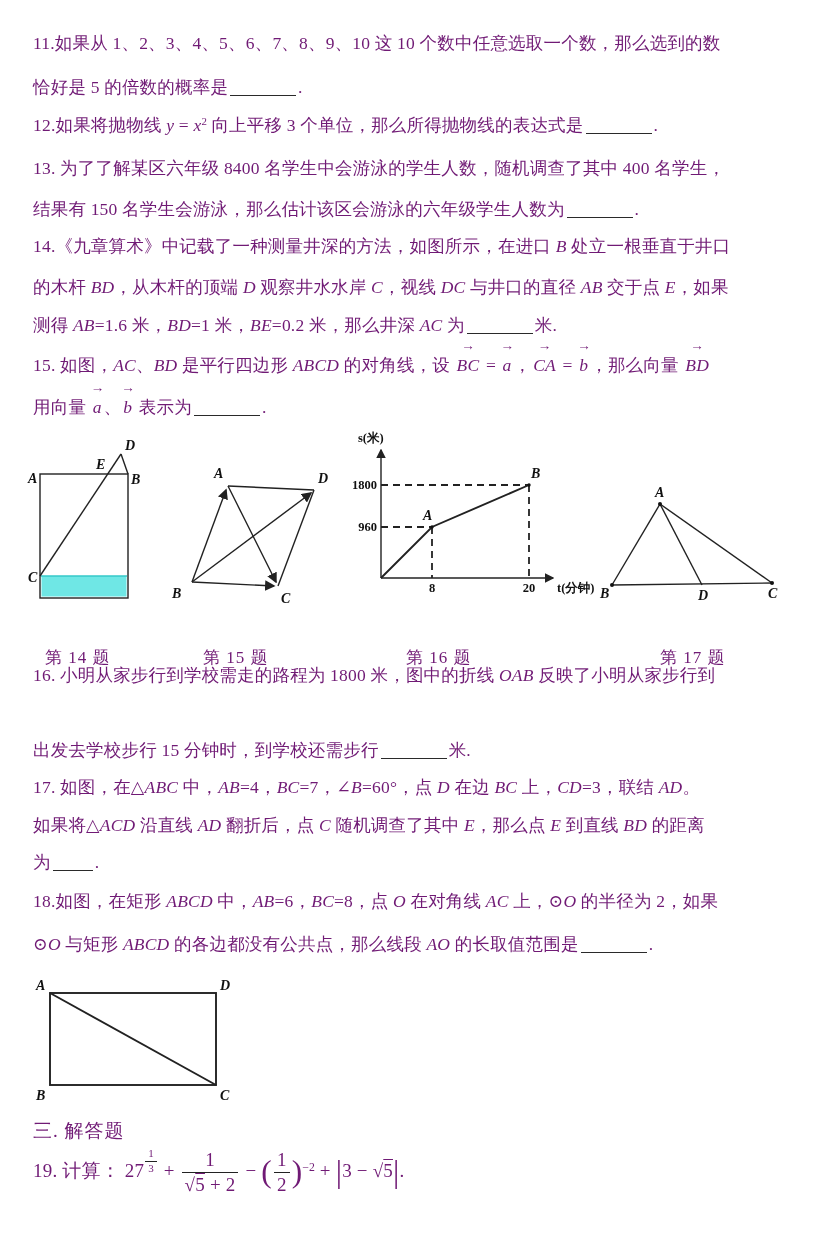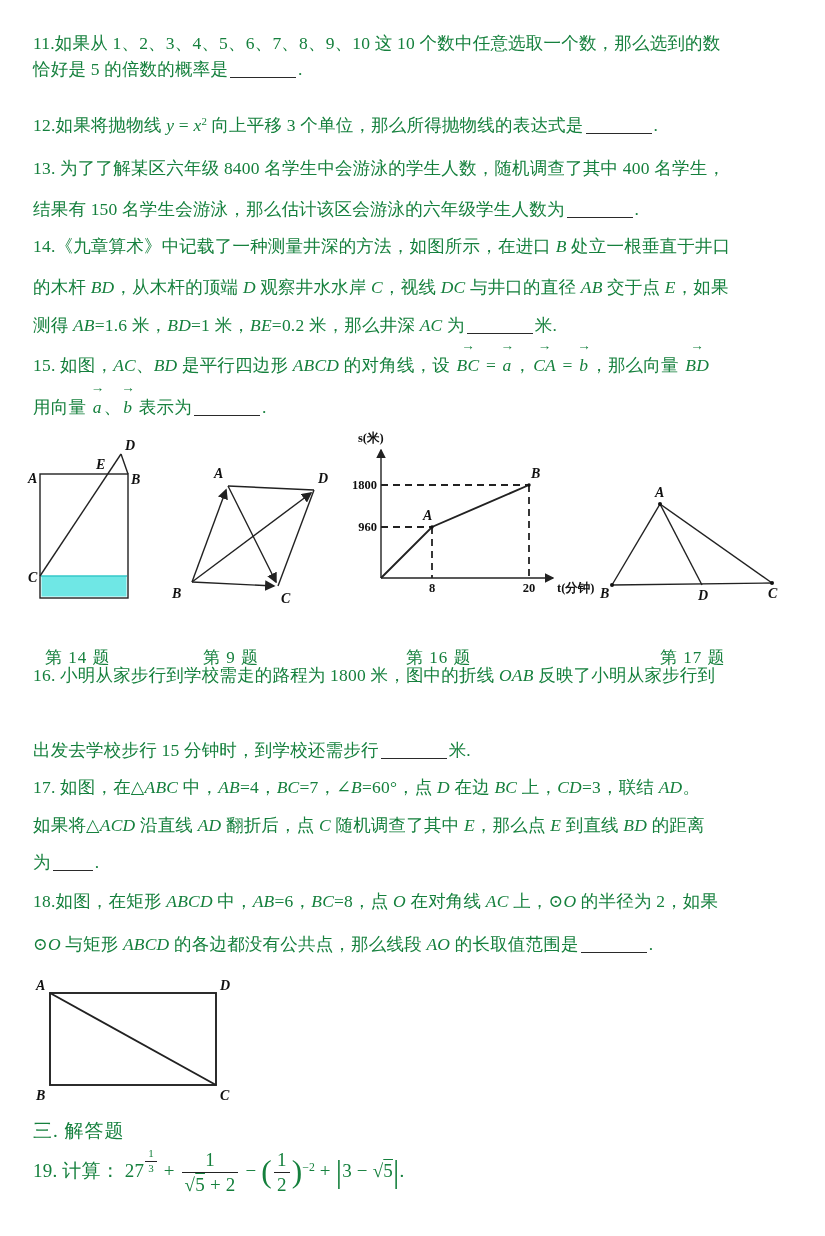--- a/index.html
+++ b/index.html
@@ -1,17 +1,17 @@
 <!DOCTYPE html>
 <html><head>
 <meta charset="utf-8">
 <style>
   html,body{margin:0;padding:0;background:#ffffff;}
   .doc{position:relative;width:825px;height:1236px;background:#ffffff;overflow:hidden;
-       font-family:"Liberation Serif","DejaVu Serif",serif;color:#15803d;}
+       font-family:"Liberation Serif","DejaVu Serif",serif;color:#701a75;}
   .line{position:absolute;left:33px;white-space:nowrap;font-size:17.5px;line-height:26px;letter-spacing:0.2px;}
   .line .it{font-style:italic;}
   .line .sup{font-size:0.62em;vertical-align:0.55em;letter-spacing:0;}
   .line .blank{display:inline-block;width:66px;height:1em;border-bottom:1.6px solid #2a2a2a;vertical-align:-3px;margin:0 2px;}
   .line .blank.sm{width:40px;}
   .line .vec{position:relative;display:inline-block;font-style:italic;padding:0 2px;}
   .line .vec::before{content:"→";position:absolute;left:0;right:0;top:-0.95em;text-align:center;
         font-style:normal;font-size:0.78em;line-height:1;letter-spacing:0;}
   .formula{font-size:19px;}
   .formula .frac{display:inline-block;text-align:center;vertical-align:middle;line-height:1.15;margin:0 2px;}
@@ -30,21 +30,21 @@
   .vlabel{font:italic bold 14px "Liberation Serif","DejaVu Serif",serif;fill:#111;}
   .tick{font:bold 12.5px "Liberation Serif","DejaVu Serif",serif;fill:#111;}
   .dot{fill:#111;}
 </style>
 </head>
 <body>
 
 <div class="doc">
 
   <div class="line" style="top:30px"><span>11.如果从 1、2、3、4、5、6、7、8、9、10 这 10 个数中任意选取一个数，那么选到的数</span></div>
-  <div class="line" style="top:56px"><span>恰好是 5 的倍数的概率是</span><span class="blank"></span><span>.</span></div>
+  <div class="line" style="top:74px"><span>恰好是 5 的倍数的概率是</span><span class="blank"></span><span>.</span></div>
 
   <div class="line" style="top:108px"><span>12.如果将抛物线 </span><span class="it">y</span><span> = </span><span class="it">x</span><span class="sup">2</span><span> 向上平移 3 个单位，那么所得抛物线的表达式是</span><span class="blank"></span><span>.</span></div>
 
   <div class="line" style="top:155px"><span>13. 为了了解某区六年级 8400 名学生中会游泳的学生人数，随机调查了其中 400 名学生，</span></div>
   <div class="line" style="top:196px"><span>结果有 150 名学生会游泳，那么估计该区会游泳的六年级学生人数为</span><span class="blank"></span><span>.</span></div>
 
   <div class="line" style="top:233px"><span>14.《九章算术》中记载了一种测量井深的方法，如图所示，在进口 </span><span class="it">B</span><span> 处立一根垂直于井口</span></div>
   <div class="line" style="top:274px"><span>的木杆 </span><span class="it">BD</span><span>，从木杆的顶端 </span><span class="it">D</span><span> 观察井水水岸 </span><span class="it">C</span><span>，视线 </span><span class="it">DC</span><span> 与井口的直径 </span><span class="it">AB</span><span> 交于点 </span><span class="it">E</span><span>，如果</span></div>
   <div class="line" style="top:312px"><span>测得 </span><span class="it">AB</span><span>=1.6 米，</span><span class="it">BD</span><span>=1 米，</span><span class="it">BE</span><span>=0.2 米，那么井深 </span><span class="it">AC</span><span> 为</span><span class="blank"></span><span>米.</span></div>
 
@@ -115,21 +115,21 @@
     <circle cx="72" cy="18" r="2" class="dot"></circle>
     <circle cx="24" cy="99" r="2" class="dot"></circle>
     <circle cx="184" cy="97" r="2" class="dot"></circle>
     <text x="67" y="11" class="vlabel">A</text>
     <text x="12" y="112" class="vlabel">B</text>
     <text x="110" y="114" class="vlabel">D</text>
     <text x="180" y="112" class="vlabel">C</text>
   </svg>
 
   <div class="fig-caption" style="left:45px">第 14 题</div>
-  <div class="fig-caption" style="left:203px">第 9 题</div>
+  <div class="fig-caption" style="left:203px">第 15 题</div>
   <div class="fig-caption" style="left:406px">第 16 题</div>
   <div class="fig-caption" style="left:660px">第 17 题</div>
 
   <div class="line" style="top:662px"><span>16. 小明从家步行到学校需走的路程为 1800 米，图中的折线 </span><span class="it">OAB</span><span> 反映了小明从家步行到</span></div>
   <div class="line" style="top:737px"><span>出发去学校步行 15 分钟时，到学校还需步行</span><span class="blank"></span><span>米.</span></div>
 
   <div class="line" style="top:774px"><span>17. 如图，在△</span><span class="it">ABC</span><span> 中，</span><span class="it">AB</span><span>=4，</span><span class="it">BC</span><span>=7，∠</span><span class="it">B</span><span>=60°，点 </span><span class="it">D</span><span> 在边 </span><span class="it">BC</span><span> 上，</span><span class="it">CD</span><span>=3，联结 </span><span class="it">AD</span><span>。</span></div>
   <div class="line" style="top:812px"><span>如果将△</span><span class="it">ACD</span><span> 沿直线 </span><span class="it">AD</span><span> 翻折后，点 </span><span class="it">C</span><span> 随机调查了其中 </span><span class="it">E</span><span>，那么点 </span><span class="it">E</span><span> 到直线 </span><span class="it">BD</span><span> 的距离</span></div>
   <div class="line" style="top:849px"><span>为</span><span class="blank sm"></span><span>.</span></div>
 

